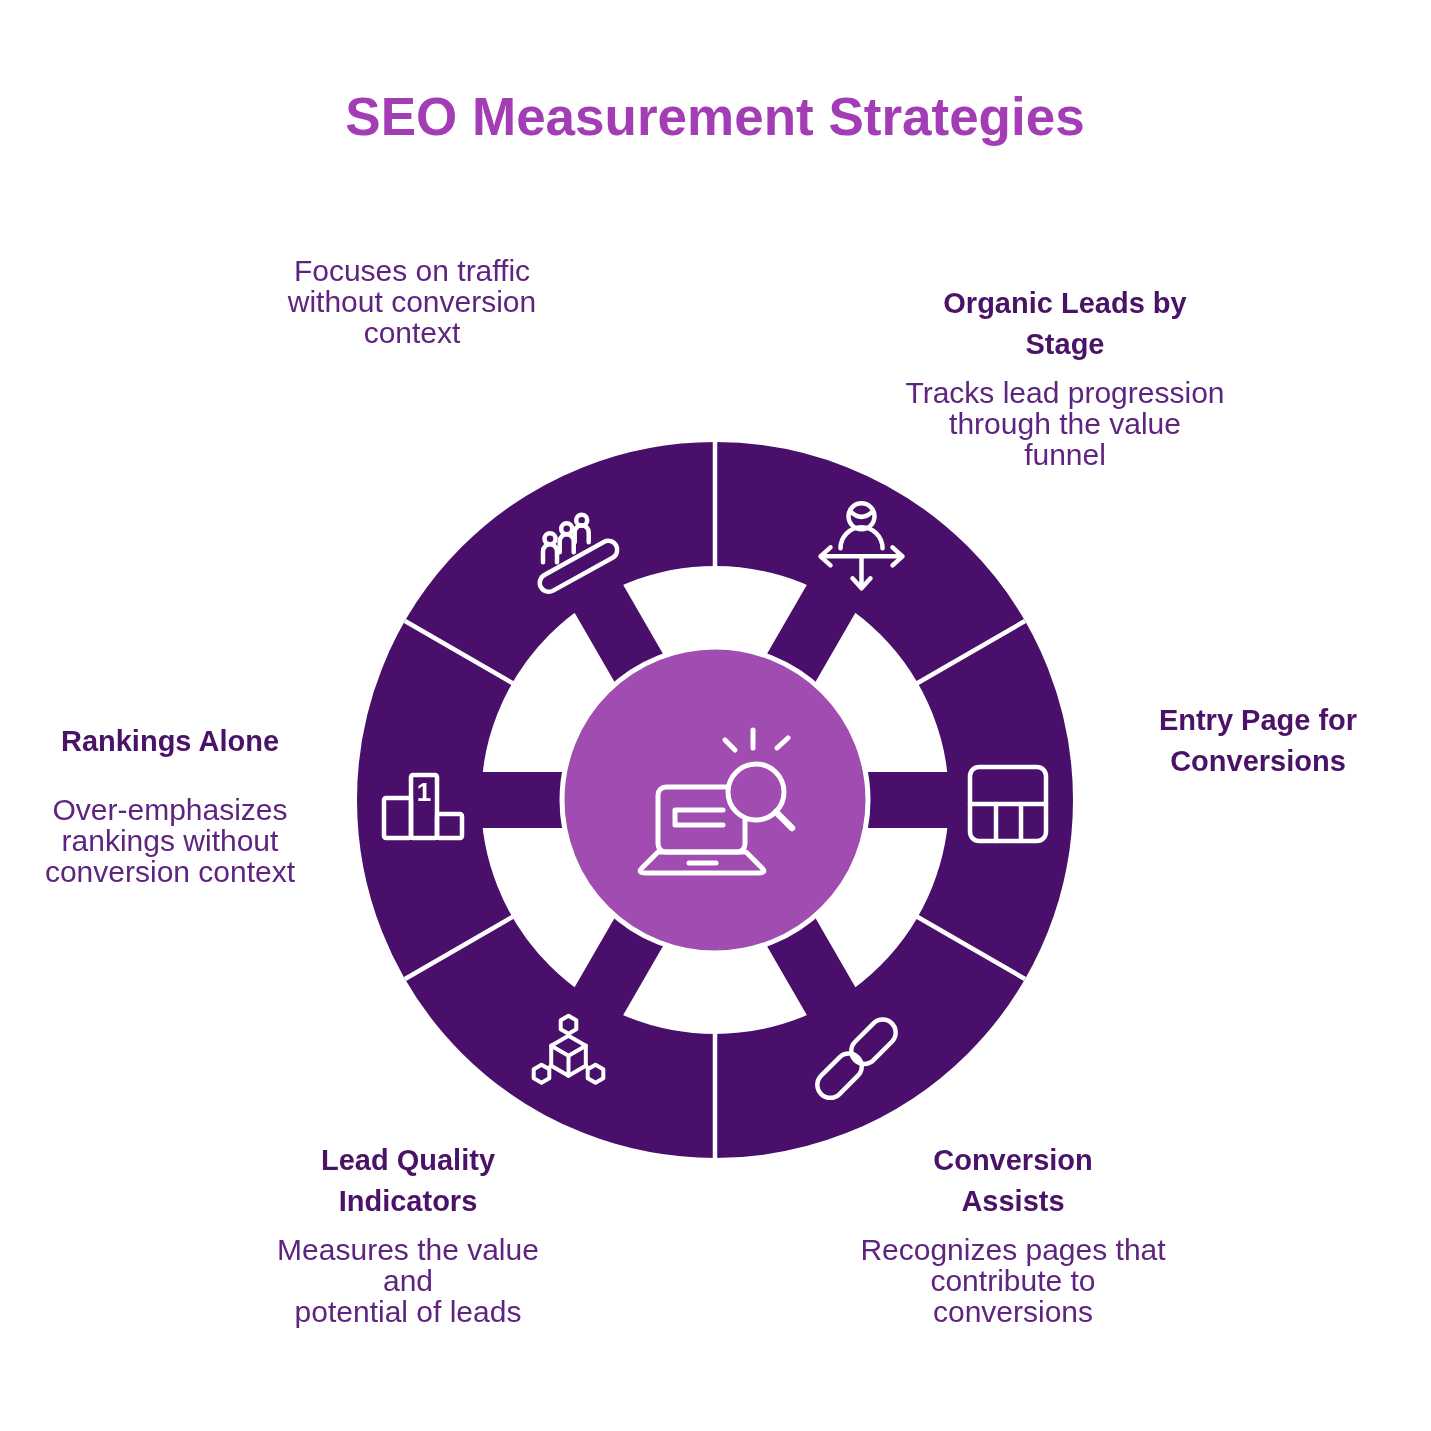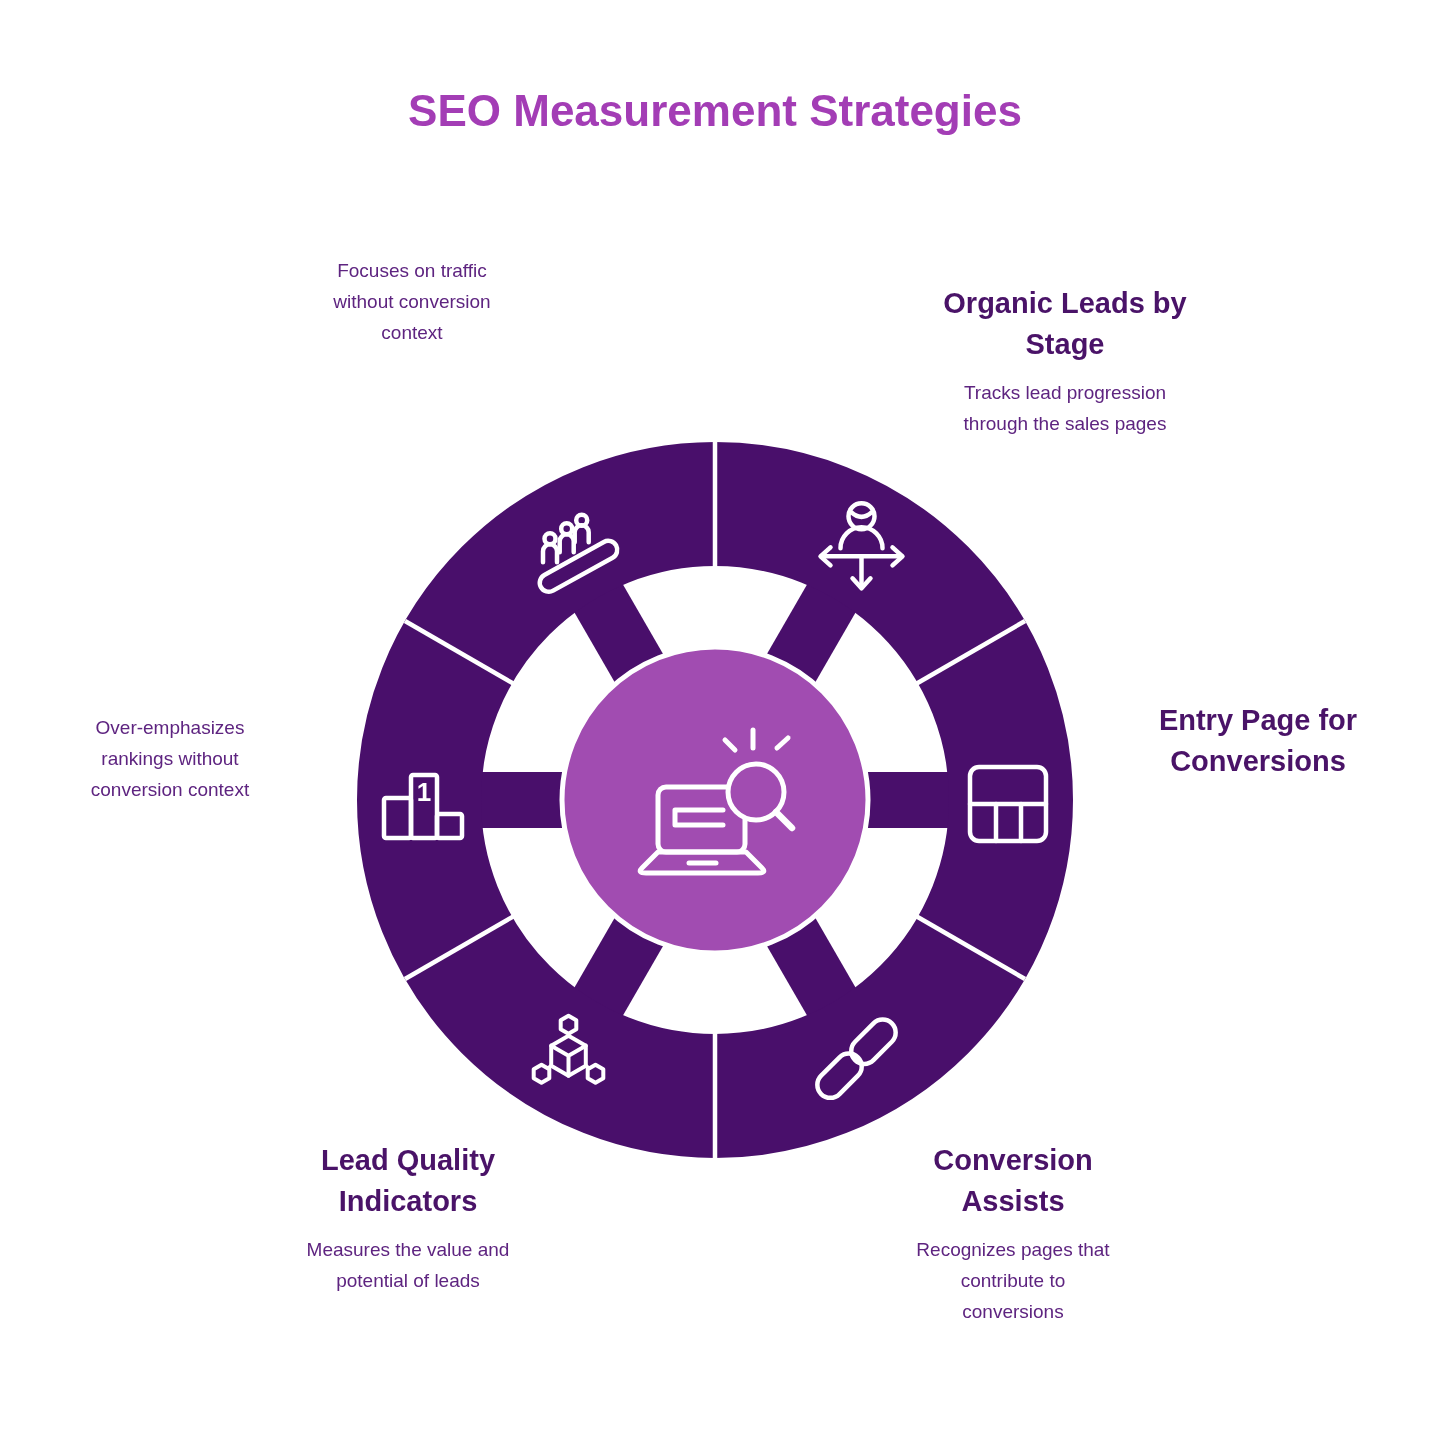--- a/index.html
+++ b/index.html
@@ -2,31 +2,31 @@
 <html><head>
 <meta charset="utf-8">
 <style>
   html,body{margin:0;padding:0;}
   body{
     width:1431px;height:1431px;position:relative;background:#ffffff;
     font-family:"Liberation Sans", sans-serif;overflow:hidden;
   }
   .title{
     position:absolute;left:715px;top:86px;transform:translateX(-50%);
-    font-size:44px;font-weight:bold;color:#A33DB5;white-space:nowrap;
+    font-size:53px;font-weight:bold;color:#A33DB5;white-space:nowrap;
   }
   .wheel{position:absolute;left:345px;top:430px;}
   .label{position:absolute;text-align:center;transform:translateX(-50%);}
   .label .head-box{height:82px;display:flex;align-items:center;justify-content:center;}
   .label h2{
     font-size:29px;line-height:41px;font-weight:bold;color:#4A1368;
     margin:0;white-space:pre-line;
   }
   .label p{
-    font-size:19px;line-height:31px;color:#5E2480;
+    font-size:30px;line-height:31px;color:#5E2480;
     margin:12px 0 0 0;white-space:pre-line;
   }
   #lbl-traffic{left:412px;top:243px;width:300px;}
   #lbl-organic{left:1065px;top:243px;width:320px;margin-top:40px;}
   #lbl-entry{left:1258px;top:700px;width:330px;text-align:center;}
   #lbl-conversion{left:1013px;top:1140px;width:320px;}
   #lbl-lead{left:408px;top:1140px;width:320px;}
   #lbl-rankings{left:170px;top:700px;width:300px;}
 </style>
 </head>
@@ -39,21 +39,21 @@
 without conversion
 context</p>
 </div>
 
 <div class="label" id="lbl-organic">
   <div class="head-box">
     <h2>Organic Leads by
 Stage</h2>
   </div>
   <p>Tracks lead progression
-through the sales pages</p>
+through the value funnel</p>
 </div>
 
 <div class="label" id="lbl-entry">
   <div class="head-box">
     <h2>Entry Page for
 Conversions</h2>
   </div>
 </div>
 
 <div class="label" id="lbl-conversion">
@@ -69,20 +69,23 @@
 <div class="label" id="lbl-lead">
   <div class="head-box">
     <h2>Lead Quality
 Indicators</h2>
   </div>
   <p>Measures the value and
 potential of leads</p>
 </div>
 
 <div class="label" id="lbl-rankings">
+  <div class="head-box">
+    <h2>Rankings Alone</h2>
+  </div>
   <p>Over-emphasizes
 rankings without
 conversion context</p>
 </div>
 
 <svg class="wheel" width="740" height="740" viewBox="-370 -370 740 740">
 
   <g stroke="#490F6B" stroke-width="56">
     <line x1="0" y1="0" x2="245" y2="0"></line>
     <line x1="0" y1="0" x2="122.5" y2="-212.2"></line>

